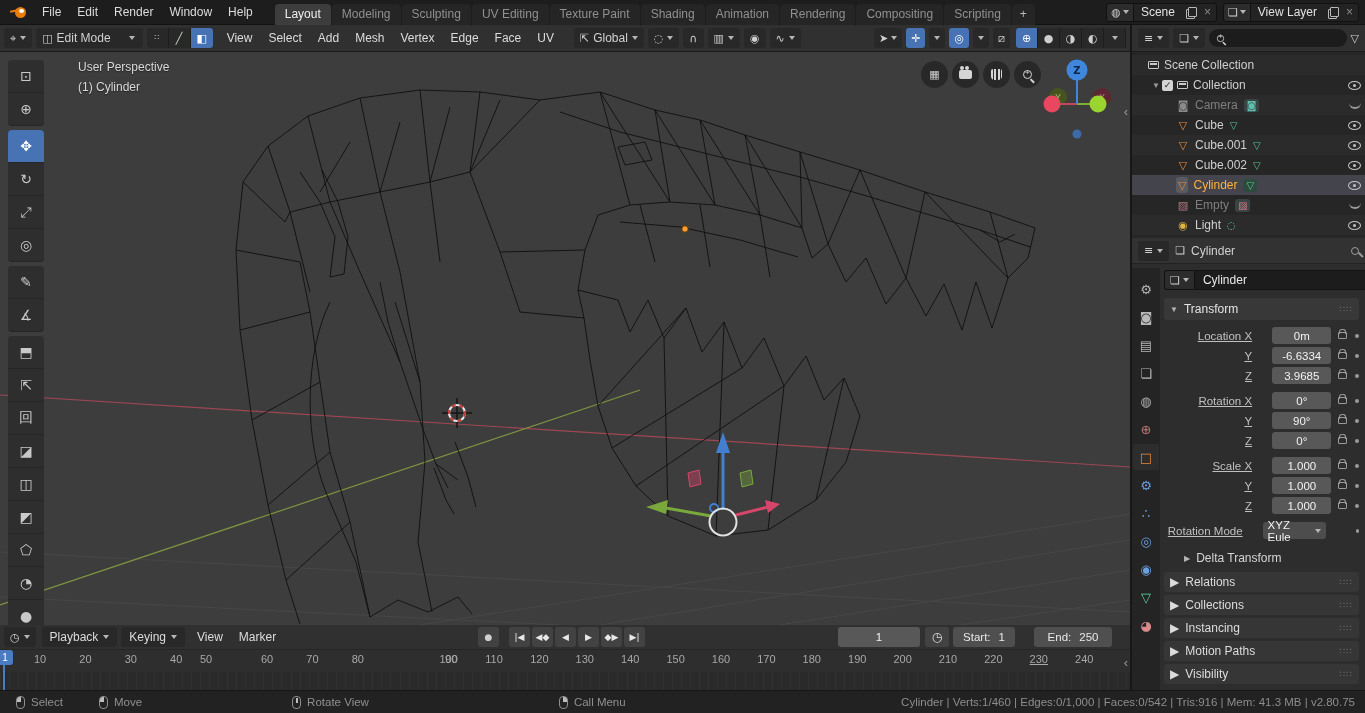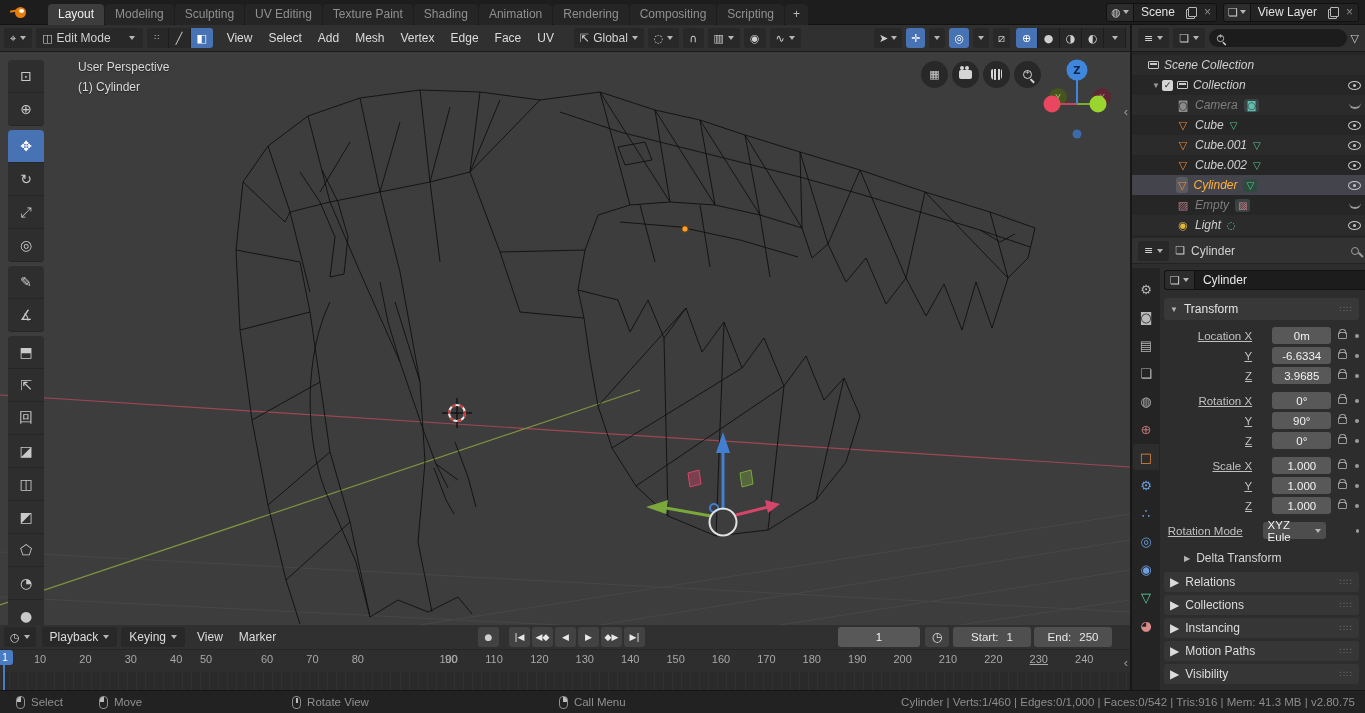--- a/index.html
+++ b/index.html
@@ -68,21 +68,21 @@
   .camico:after{ content:""; position:absolute; top:-4px; left:6px; width:4px; height:4px; border-radius:50%; background:#d5d5d5;}
   .handico { width:11px; height:11px; background:repeating-linear-gradient(90deg,#d5d5d5 0 2px,transparent 2px 3.5px); border-radius:2px 2px 4px 4px;}
   .magico { position:relative; width:9px; height:9px; border:1.5px solid #d5d5d5; border-radius:50%; }
   .magico:before { content:"+"; position:absolute; left:1px; top:-3px; font-size:8px; color:#d5d5d5;}
   .magico:after { content:""; position:absolute; right:-4px; bottom:-3px; width:5px; height:1.5px; background:#d5d5d5; transform:rotate(45deg);}
   .edge-collapse { position:absolute; color:#9a9a9a; font-size:13px; }
   
   #outliner-header { position:absolute; left:1130px; top:25px; width:235px; height:27px; background:#303030;
     display:flex; align-items:center; gap:4px; padding:0 6px; border-bottom:1px solid #1b1b1b; border-left:2px solid #171717;}
   .searchbox { flex:1; height:18px; background:#1c1c1c; border-radius:9px; display:flex; align-items:center; padding:0 7px; gap:5px;}
-  #outliner { position:absolute; left:1130px; top:52px; width:235px; height:186px; background:#262626; border-left:2px solid #171717; padding-top:3px;font-style:italic;}
+  #outliner { position:absolute; left:1130px; top:52px; width:235px; height:186px; background:#262626; border-left:2px solid #171717; padding-top:3px;}
   .orow { height:20px; display:flex; align-items:center; font-size:12px; color:#cfcfcf; padding-right:4px;}
   .orow:nth-child(odd) { background:#2b2b2b; }
   .orow.selected { background:#44444c; }
   .orow .lbl { margin-left:5px; }
   .orow .lbl.muted { color:#7e7e7e; }
   .orow .lbl.activeobj { color:#ffb13d; }
   .disc { width:12px; text-align:center; font-size:8px; color:#9a9a9a; }
   .chk { width:11px; height:11px; background:#d4d4d4; border-radius:2px; color:#222; font-size:9px; line-height:11px; text-align:center; margin-right:4px;}
   .oicon { font-size:11px; width:14px; text-align:center; font-family:"DejaVu Sans",sans-serif;}
   .iconbox { background:#5a5a61; border-radius:3px; padding:1px 2px; }
@@ -126,21 +126,21 @@
   .tlmenu.btn { background:#282828; border-radius:3px; height:20px; margin-right:4px;}
   #transport { position:absolute; left:478px; top:2px; display:flex; gap:2px;}
   .tpb { min-width:21px; height:20px; background:#424242; border-radius:3px; display:flex; align-items:center; justify-content:center;
     color:#e8e8e8; font-size:9px; padding:0 3px; font-family:"DejaVu Sans",sans-serif;}
   #framefield { position:absolute; left:838px; top:2px; width:82px; height:20px; background:#585858; border-radius:3px;
     color:#f2f2f2; display:flex; align-items:center; justify-content:center; font-size:11.5px;}
   #stopwatch { position:absolute; left:925px; top:2px; width:24px; height:20px; background:#424242; border-radius:3px;
     display:flex; align-items:center; justify-content:center; font-size:12px; color:#ddd; font-family:"DejaVu Sans",sans-serif;}
   .rangef { position:absolute; top:2px; height:20px; background:#4f4f4f; border-radius:3px; color:#e8e8e8;
     display:flex; align-items:center; justify-content:center; gap:8px; font-size:11.5px;}
-  #startf { left:953px; width:78px;} #endf { left:1034px; width:78px;}
+  #startf { left:953px; width:62px;} #endf { left:1034px; width:78px;}
   #tl-ruler { position:absolute; left:0; top:25px; width:1130px; height:22px; background:#2e2e2e;}
   .tick { position:absolute; top:3px; transform:translateX(-50%); color:#a8a8a8; font-size:11px;}
   #tl-strip { position:absolute; left:0; top:47px; width:1130px; height:18px; background:#2a2a2a;
     background-image:repeating-linear-gradient(90deg,#313131 0 1px,transparent 1px 9.08px);}
   #playhead-line { position:absolute; left:3px; top:25px; width:2px; height:40px; background:#4a7cc4;}
   #playhead-tab { position:absolute; left:-3px; top:25px; width:16px; height:15px; background:#4a7cc4; border-radius:3px;
     color:#fff; font-size:10px; display:flex; align-items:center; justify-content:center;}
   
   #statusbar { position:absolute; left:0; top:690px; width:1365px; height:23px; background:#222222;
     display:flex; align-items:center; color:#909090; font-size:11.5px; border-top:1px solid #161616;}
@@ -153,20 +153,27 @@
   svg text { font-family:"DejaVu Sans",sans-serif; }
 </style>
 </head>
 <body>
 
 <div id="topbar">
   <div class="blogo">
       <span class="b3"></span>
       <span class="b1"></span>
       <span class="b2"></span>
+    </div>
+  <div id="topbar-menus" style="display: flex;">
+      <span class="tmenu">File</span>
+      <span class="tmenu">Edit</span>
+      <span class="tmenu">Render</span>
+      <span class="tmenu">Window</span>
+      <span class="tmenu">Help</span>
     </div>
   <div class="tabs" id="workspace-tabs">
       <span class="wtab active">Layout</span>
       <span class="wtab">Modeling</span>
       <span class="wtab">Sculpting</span>
       <span class="wtab">UV Editing</span>
       <span class="wtab">Texture Paint</span>
       <span class="wtab">Shading</span>
       <span class="wtab">Animation</span>
       <span class="wtab">Rendering</span>

